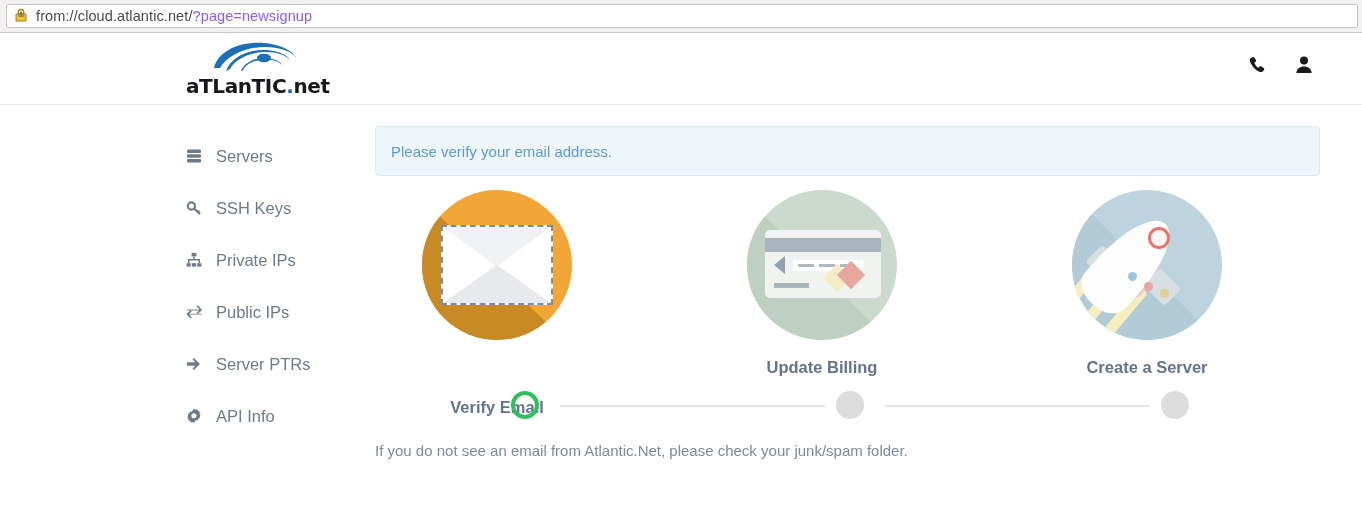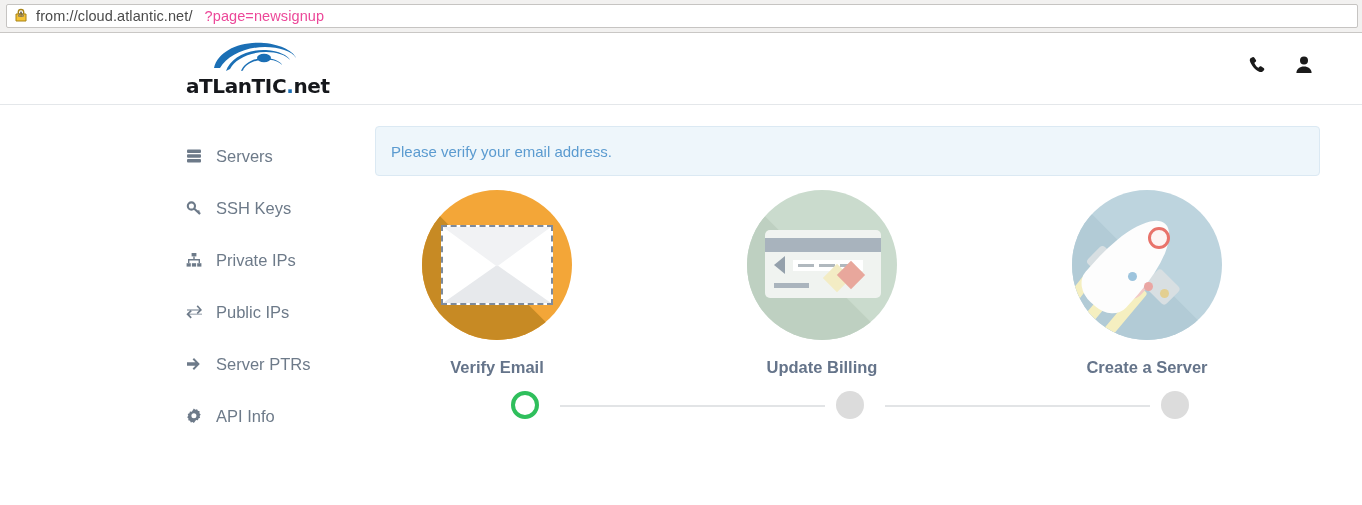--- a/index.html
+++ b/index.html
@@ -26,21 +26,21 @@
     display: flex; align-items: center;
   }
   #lock-icon {
     width: 16px; height: 16px; margin-left: 6px; margin-right: 7px;
     flex: 0 0 auto; position: relative; top: -1px;
   }
   #url-text {
     font-size: 14.5px; color: #4a4a4a; letter-spacing: .1px;
     white-space: nowrap; overflow: hidden;
   }
-  #url-text .dim { color: #ec4899; margin-left: 12px; }
+  #url-text .dim { color: #8b5cf6; }
 
   
   #site-header {
     position: absolute; left: 0; top: 33px;
     width: 1362px; height: 72px;
     background: #ffffff;
     border-bottom: 1px solid #e4e7ea;
   }
   #brand-logo {
     position: absolute; left: 186px; top: 5px;
@@ -100,21 +100,21 @@
 
   
   #steps {
     position: absolute; left: 0; top: 64px;
     width: 945px; height: 150px;
   }
   .step {
     position: absolute; top: 0; width: 300px;
     display: flex; flex-direction: column; align-items: center;
   }
-  .step-1 { left: -28px; }
+  .step-1 { left: -28px; gap: 40px; }
   .step-2 { left: 297px; }
   .step-3 { left: 622px; }
 
   .step-circle {
     width: 150px; height: 150px;
     border-radius: 50%;
     position: relative; overflow: hidden;
     cursor: pointer;
   }
   .step-label {
@@ -445,13 +445,14 @@
   </div>
 
   <div id="progress-rail">
     <div class="rail-line line-1"></div>
     <div class="rail-line line-2"></div>
     <div class="node node-active" id="node-1"></div>
     <div class="node node-idle" id="node-2"></div>
     <div class="node node-idle" id="node-3"></div>
   </div>
 
+  <div id="junk-note">If you do not see an email from Atlantic.Net, please check your junk/spam folder.</div>
 </div>
 
 </body></html>

